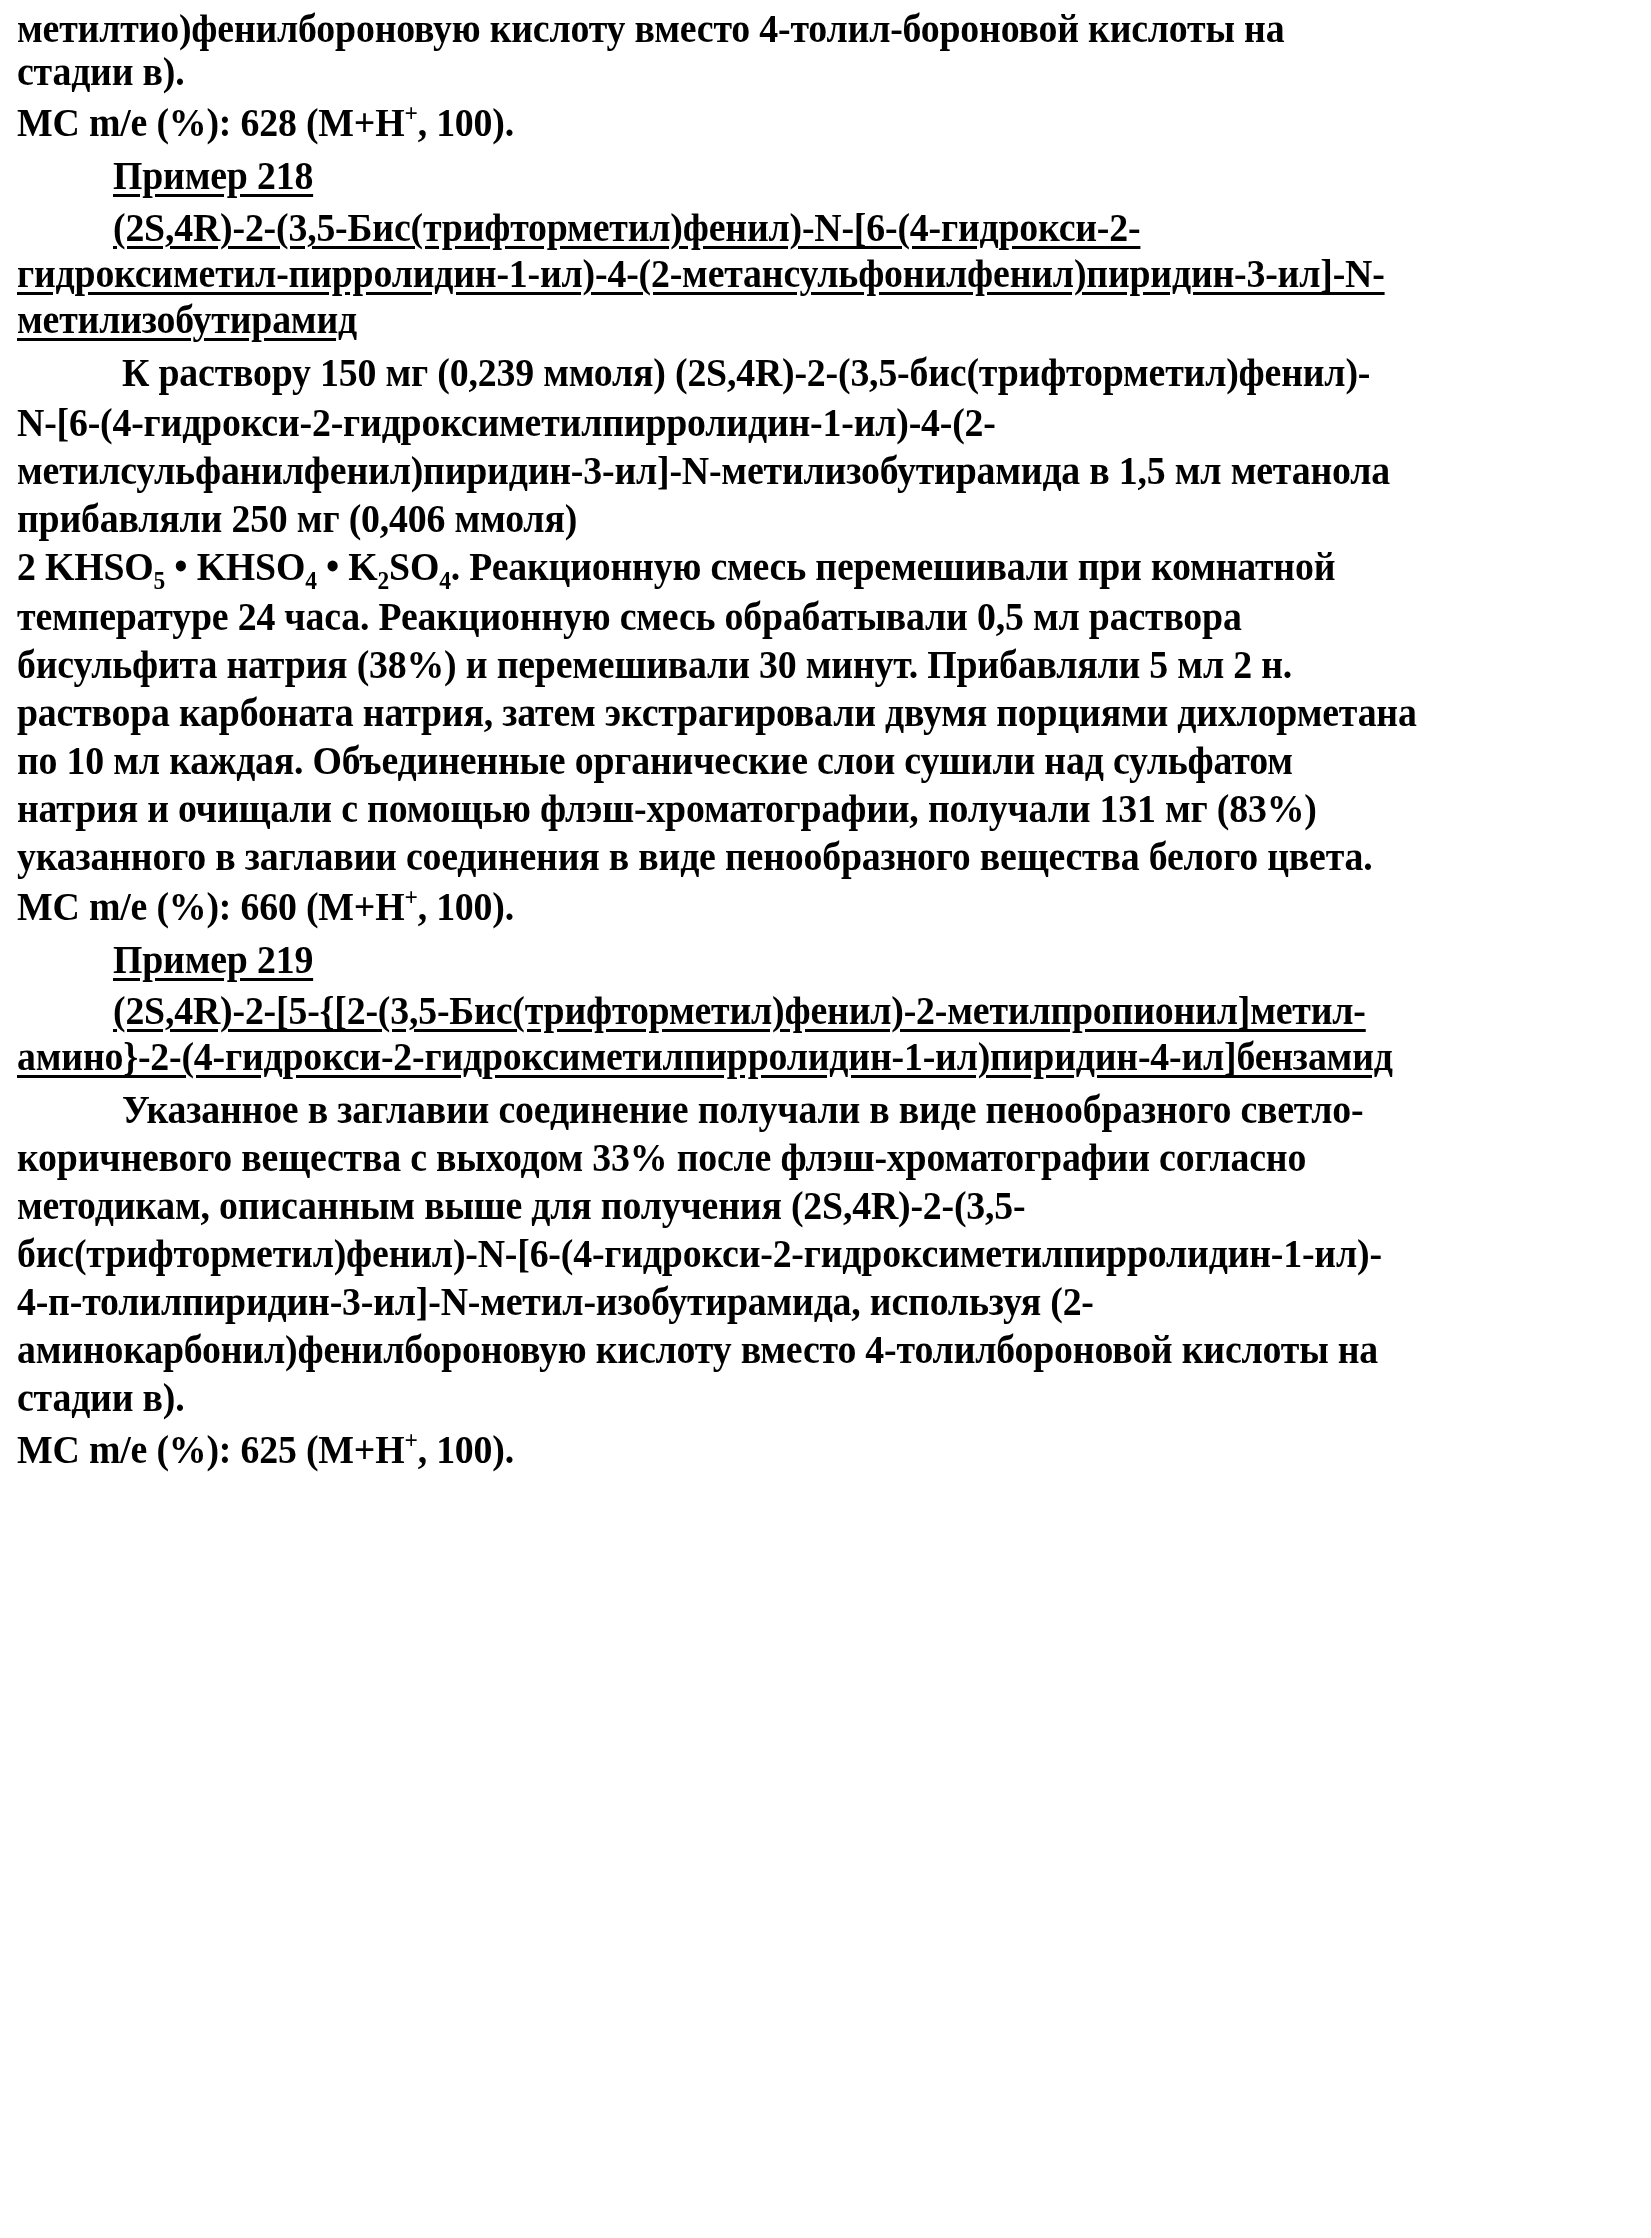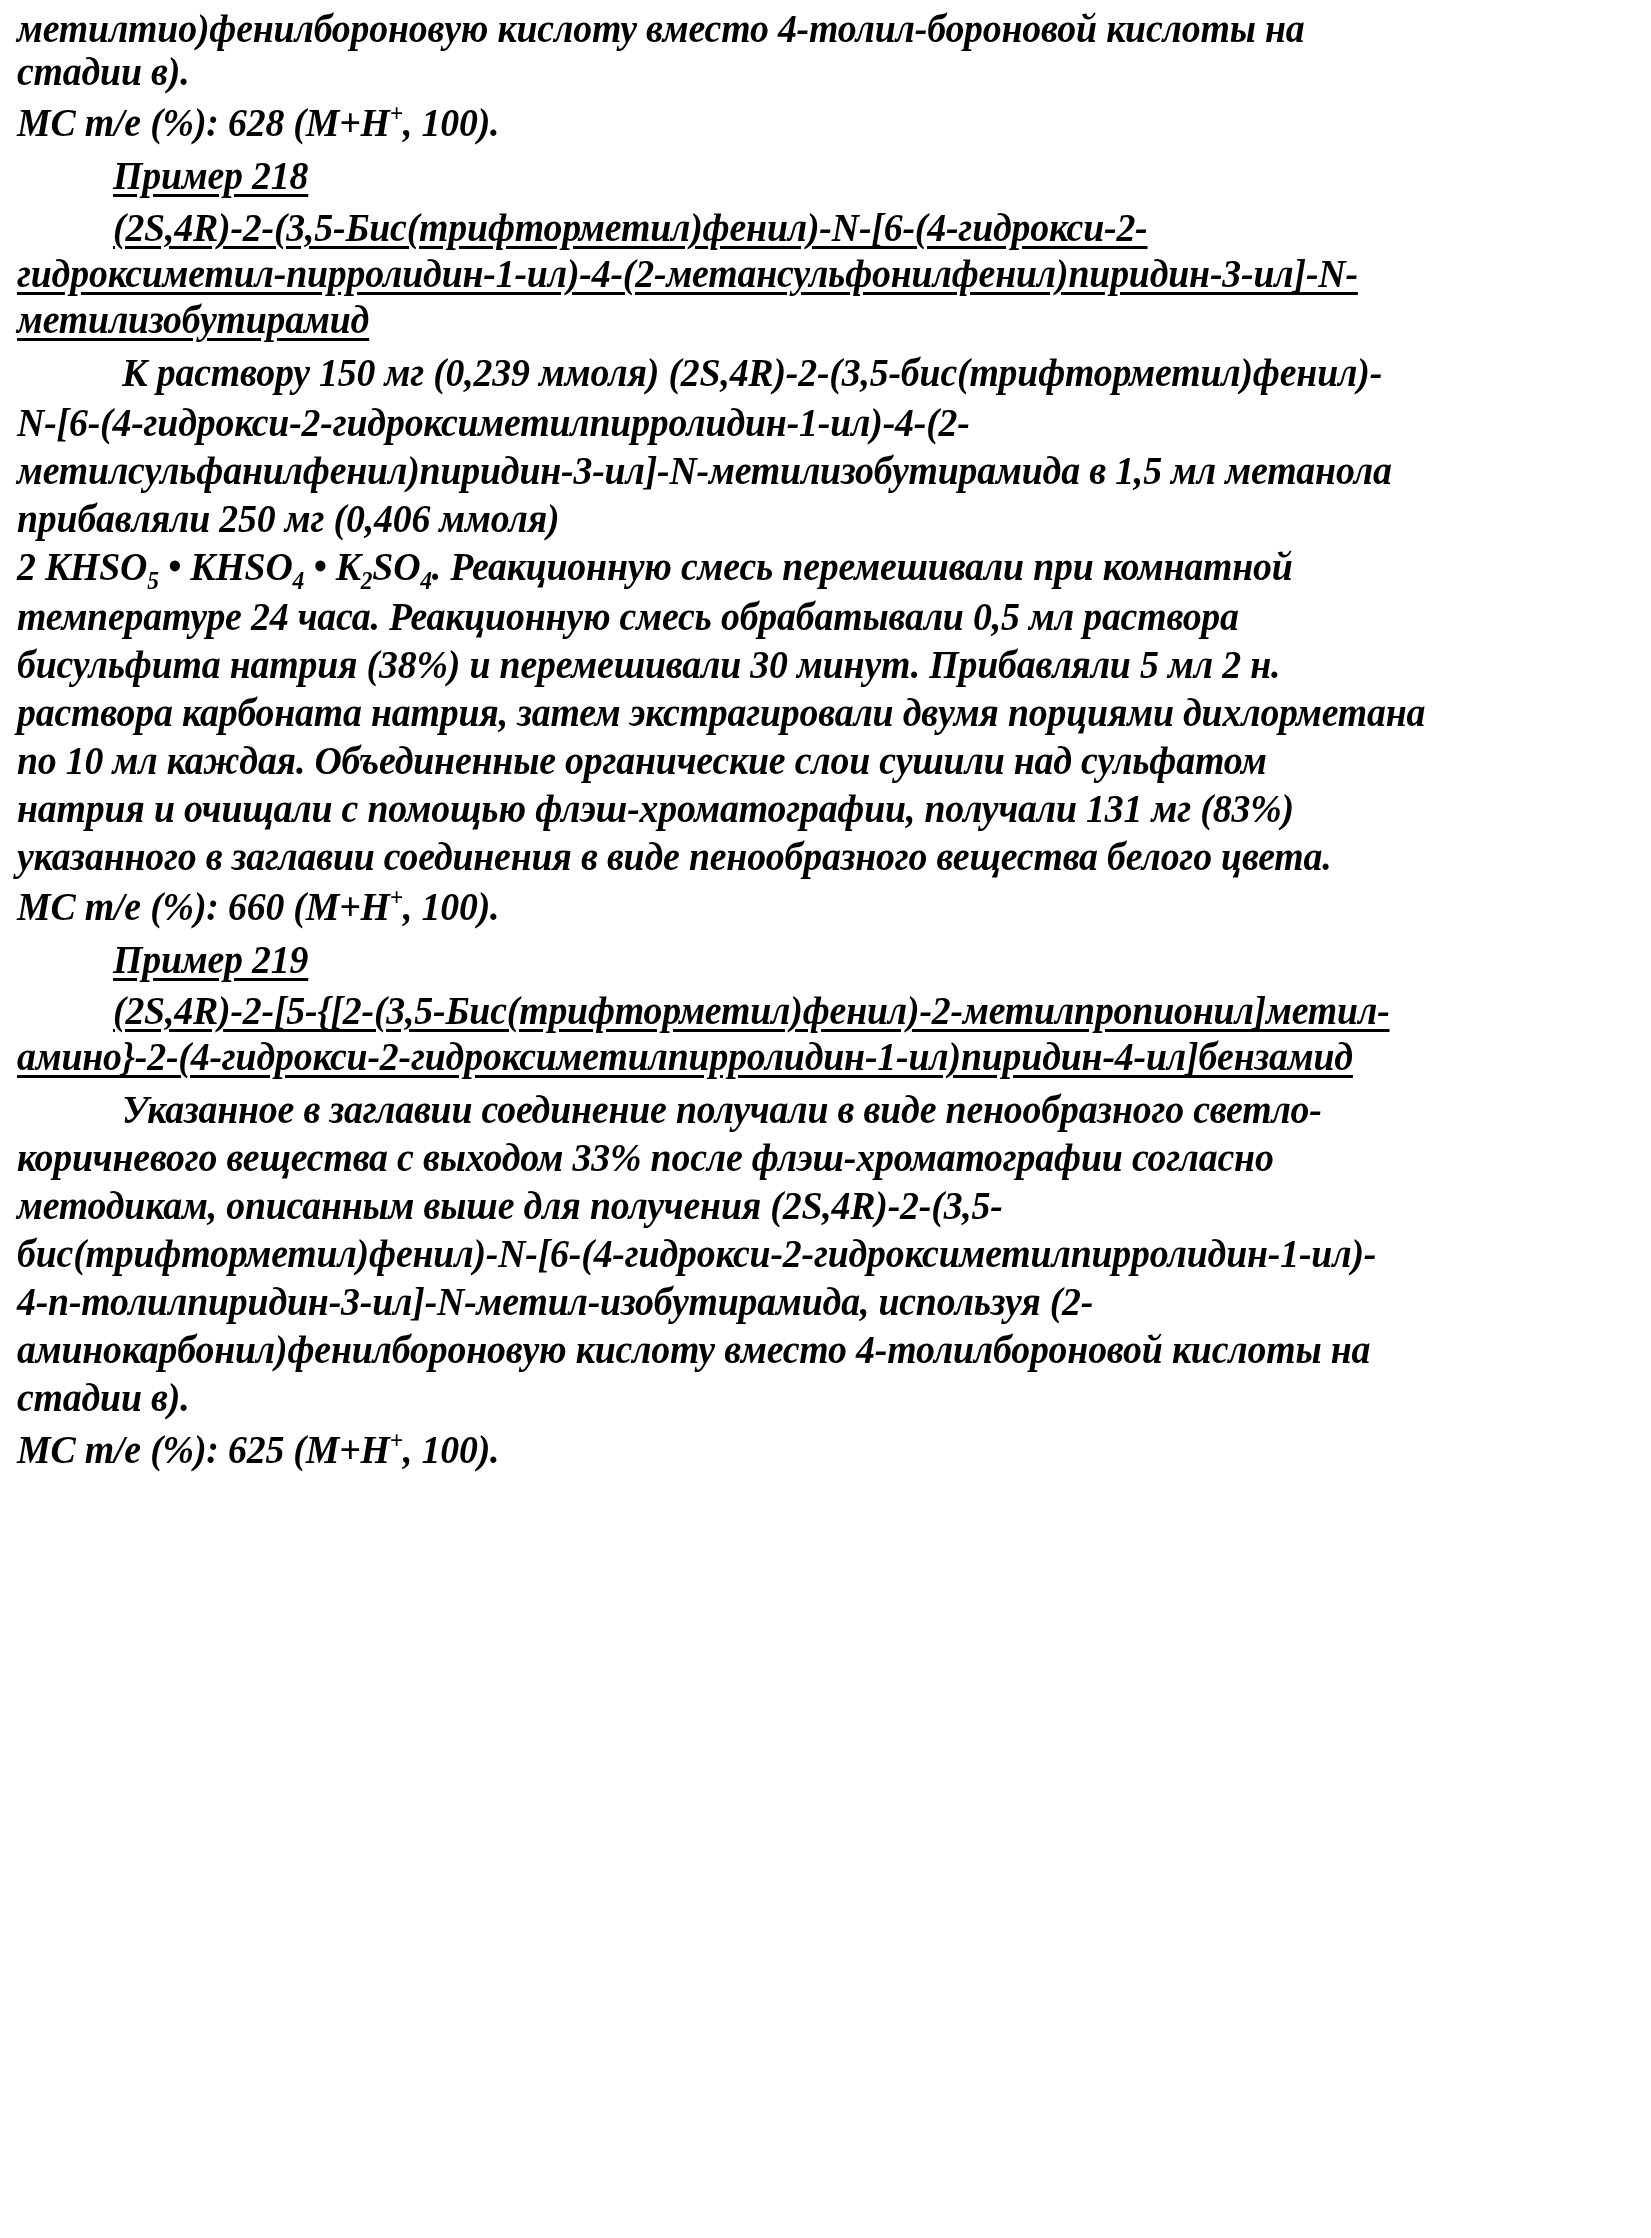--- a/index.html
+++ b/index.html
@@ -17,21 +17,20 @@
     overflow: hidden;
   }
   .page {
     position: absolute;
     top: 0;
     left: 0;
     width: 1652px;
     height: 2239px;
     box-sizing: border-box;
     padding: 0;
-    font-style: italic;
   }
   .body-text {
     position: absolute;
     left: 17px;
     top: 0;
     width: 1611px;
   }
   
   .ln {
     position: absolute;

